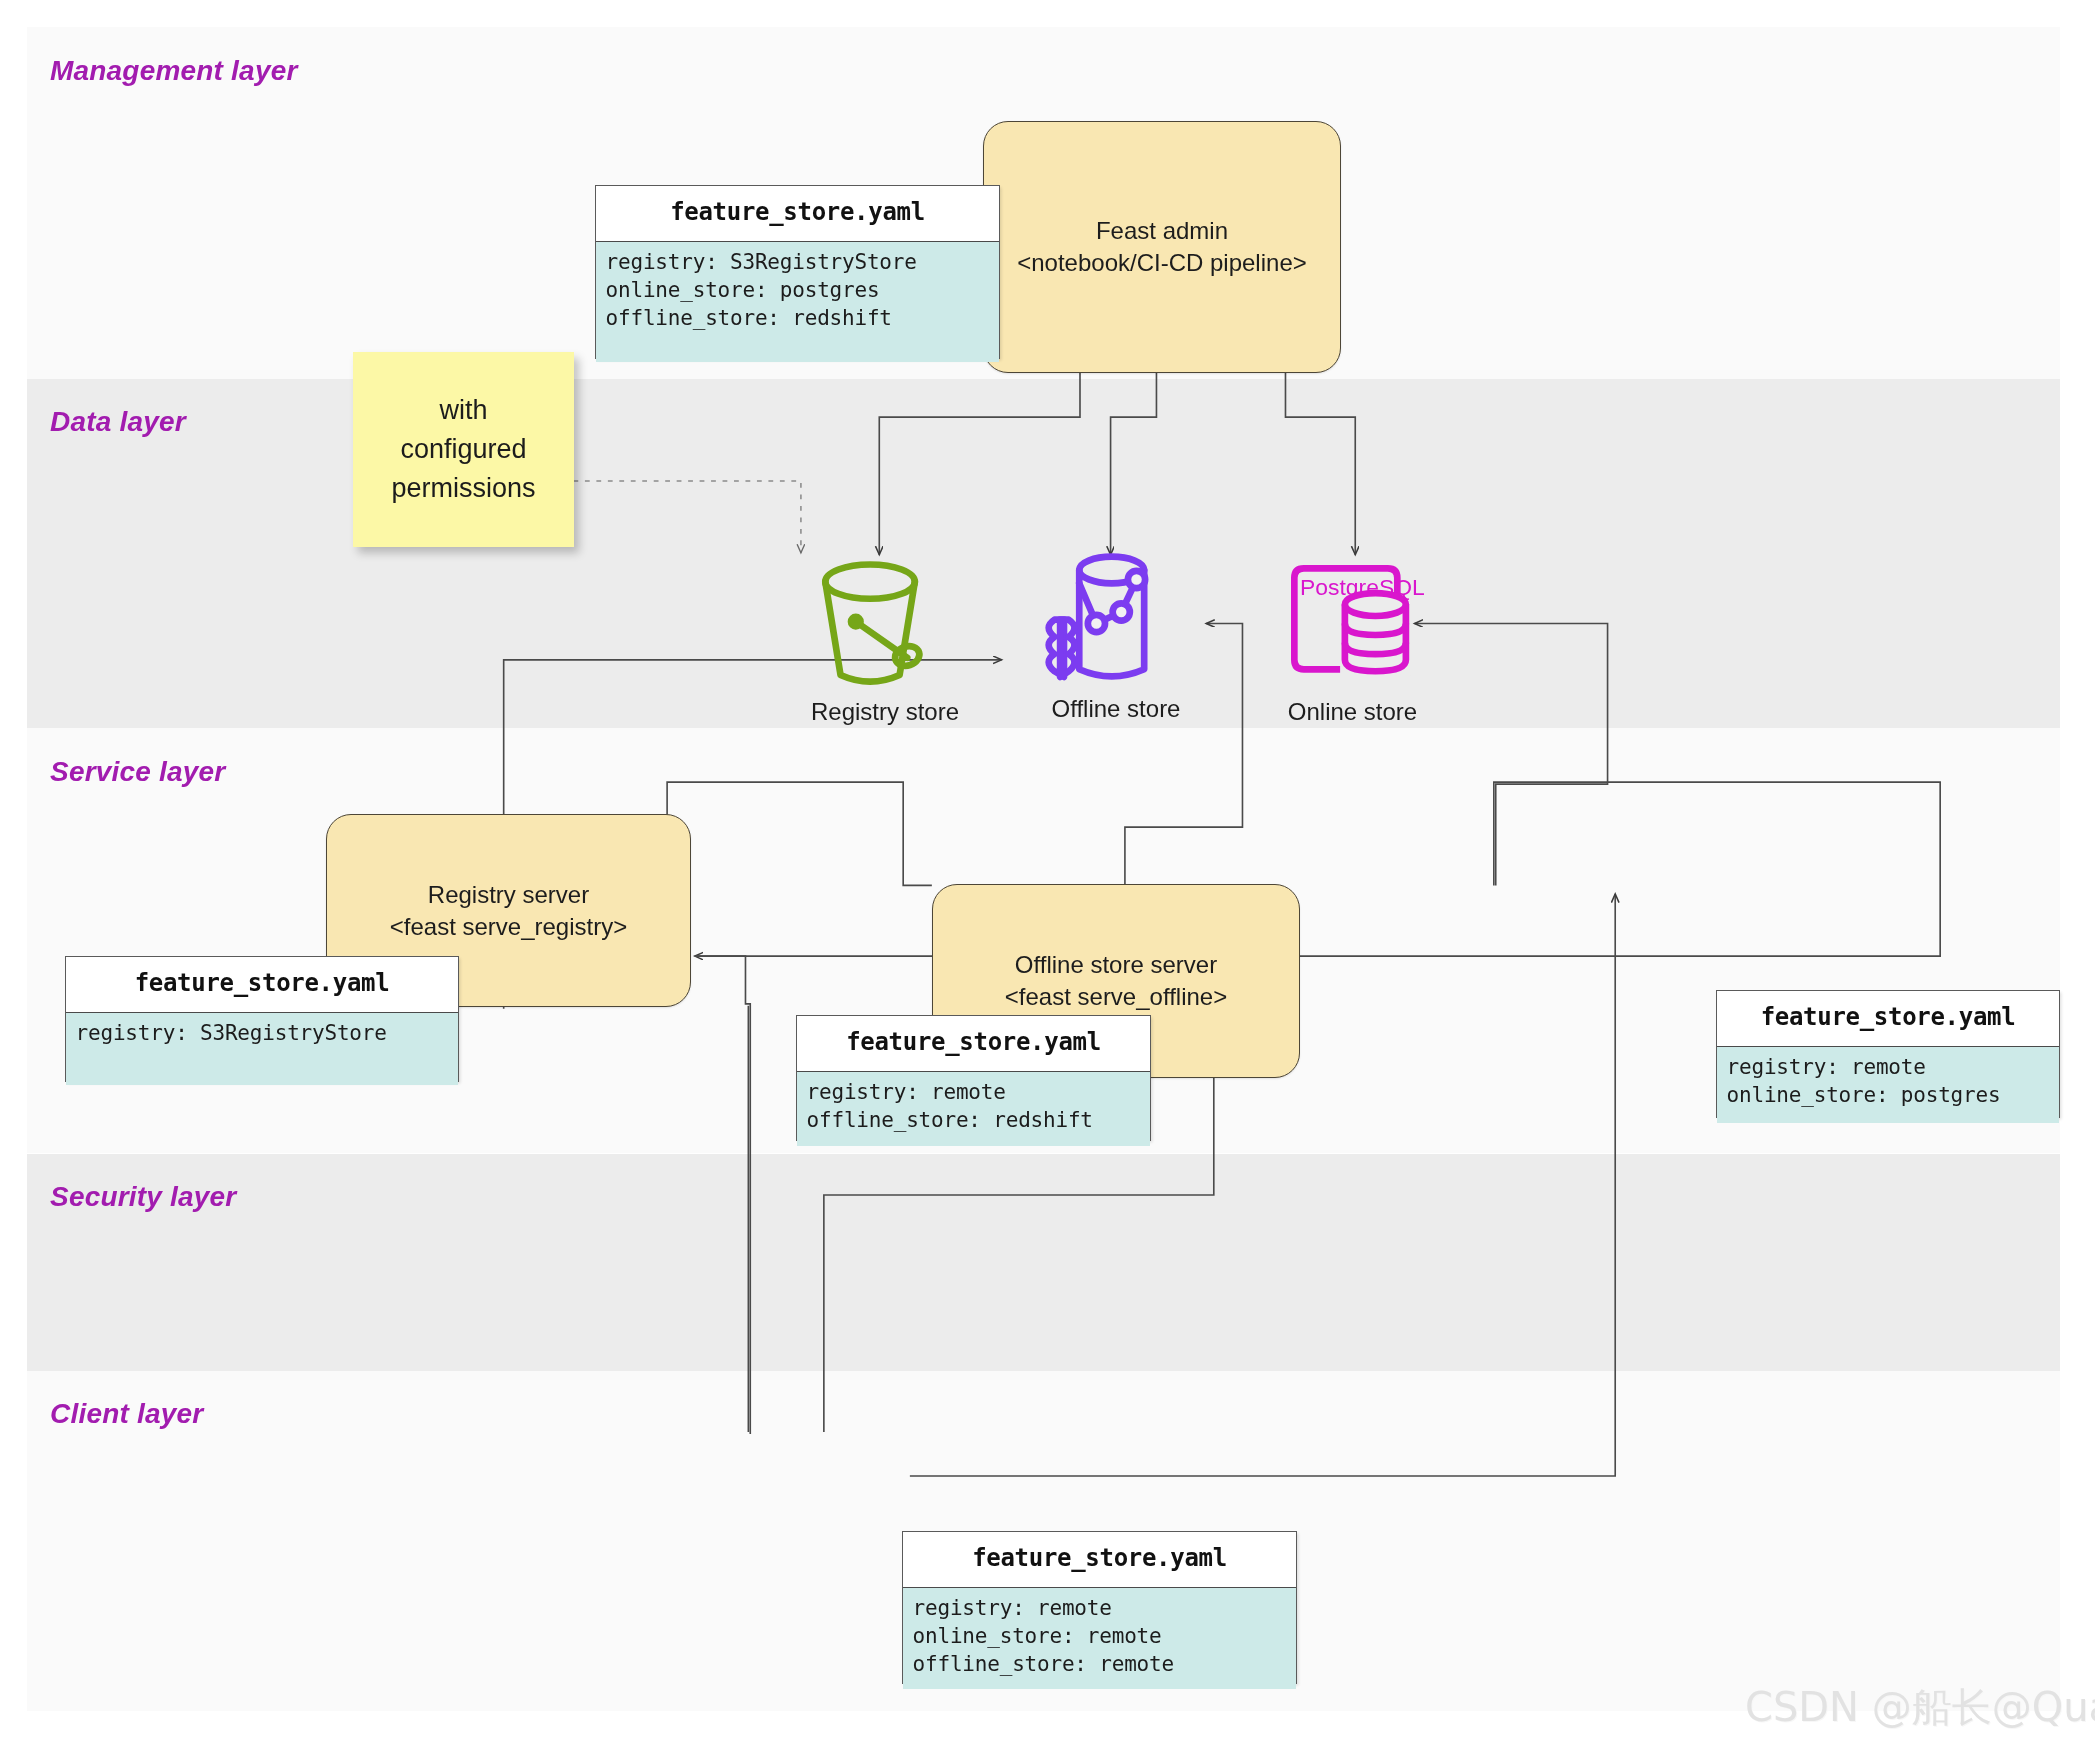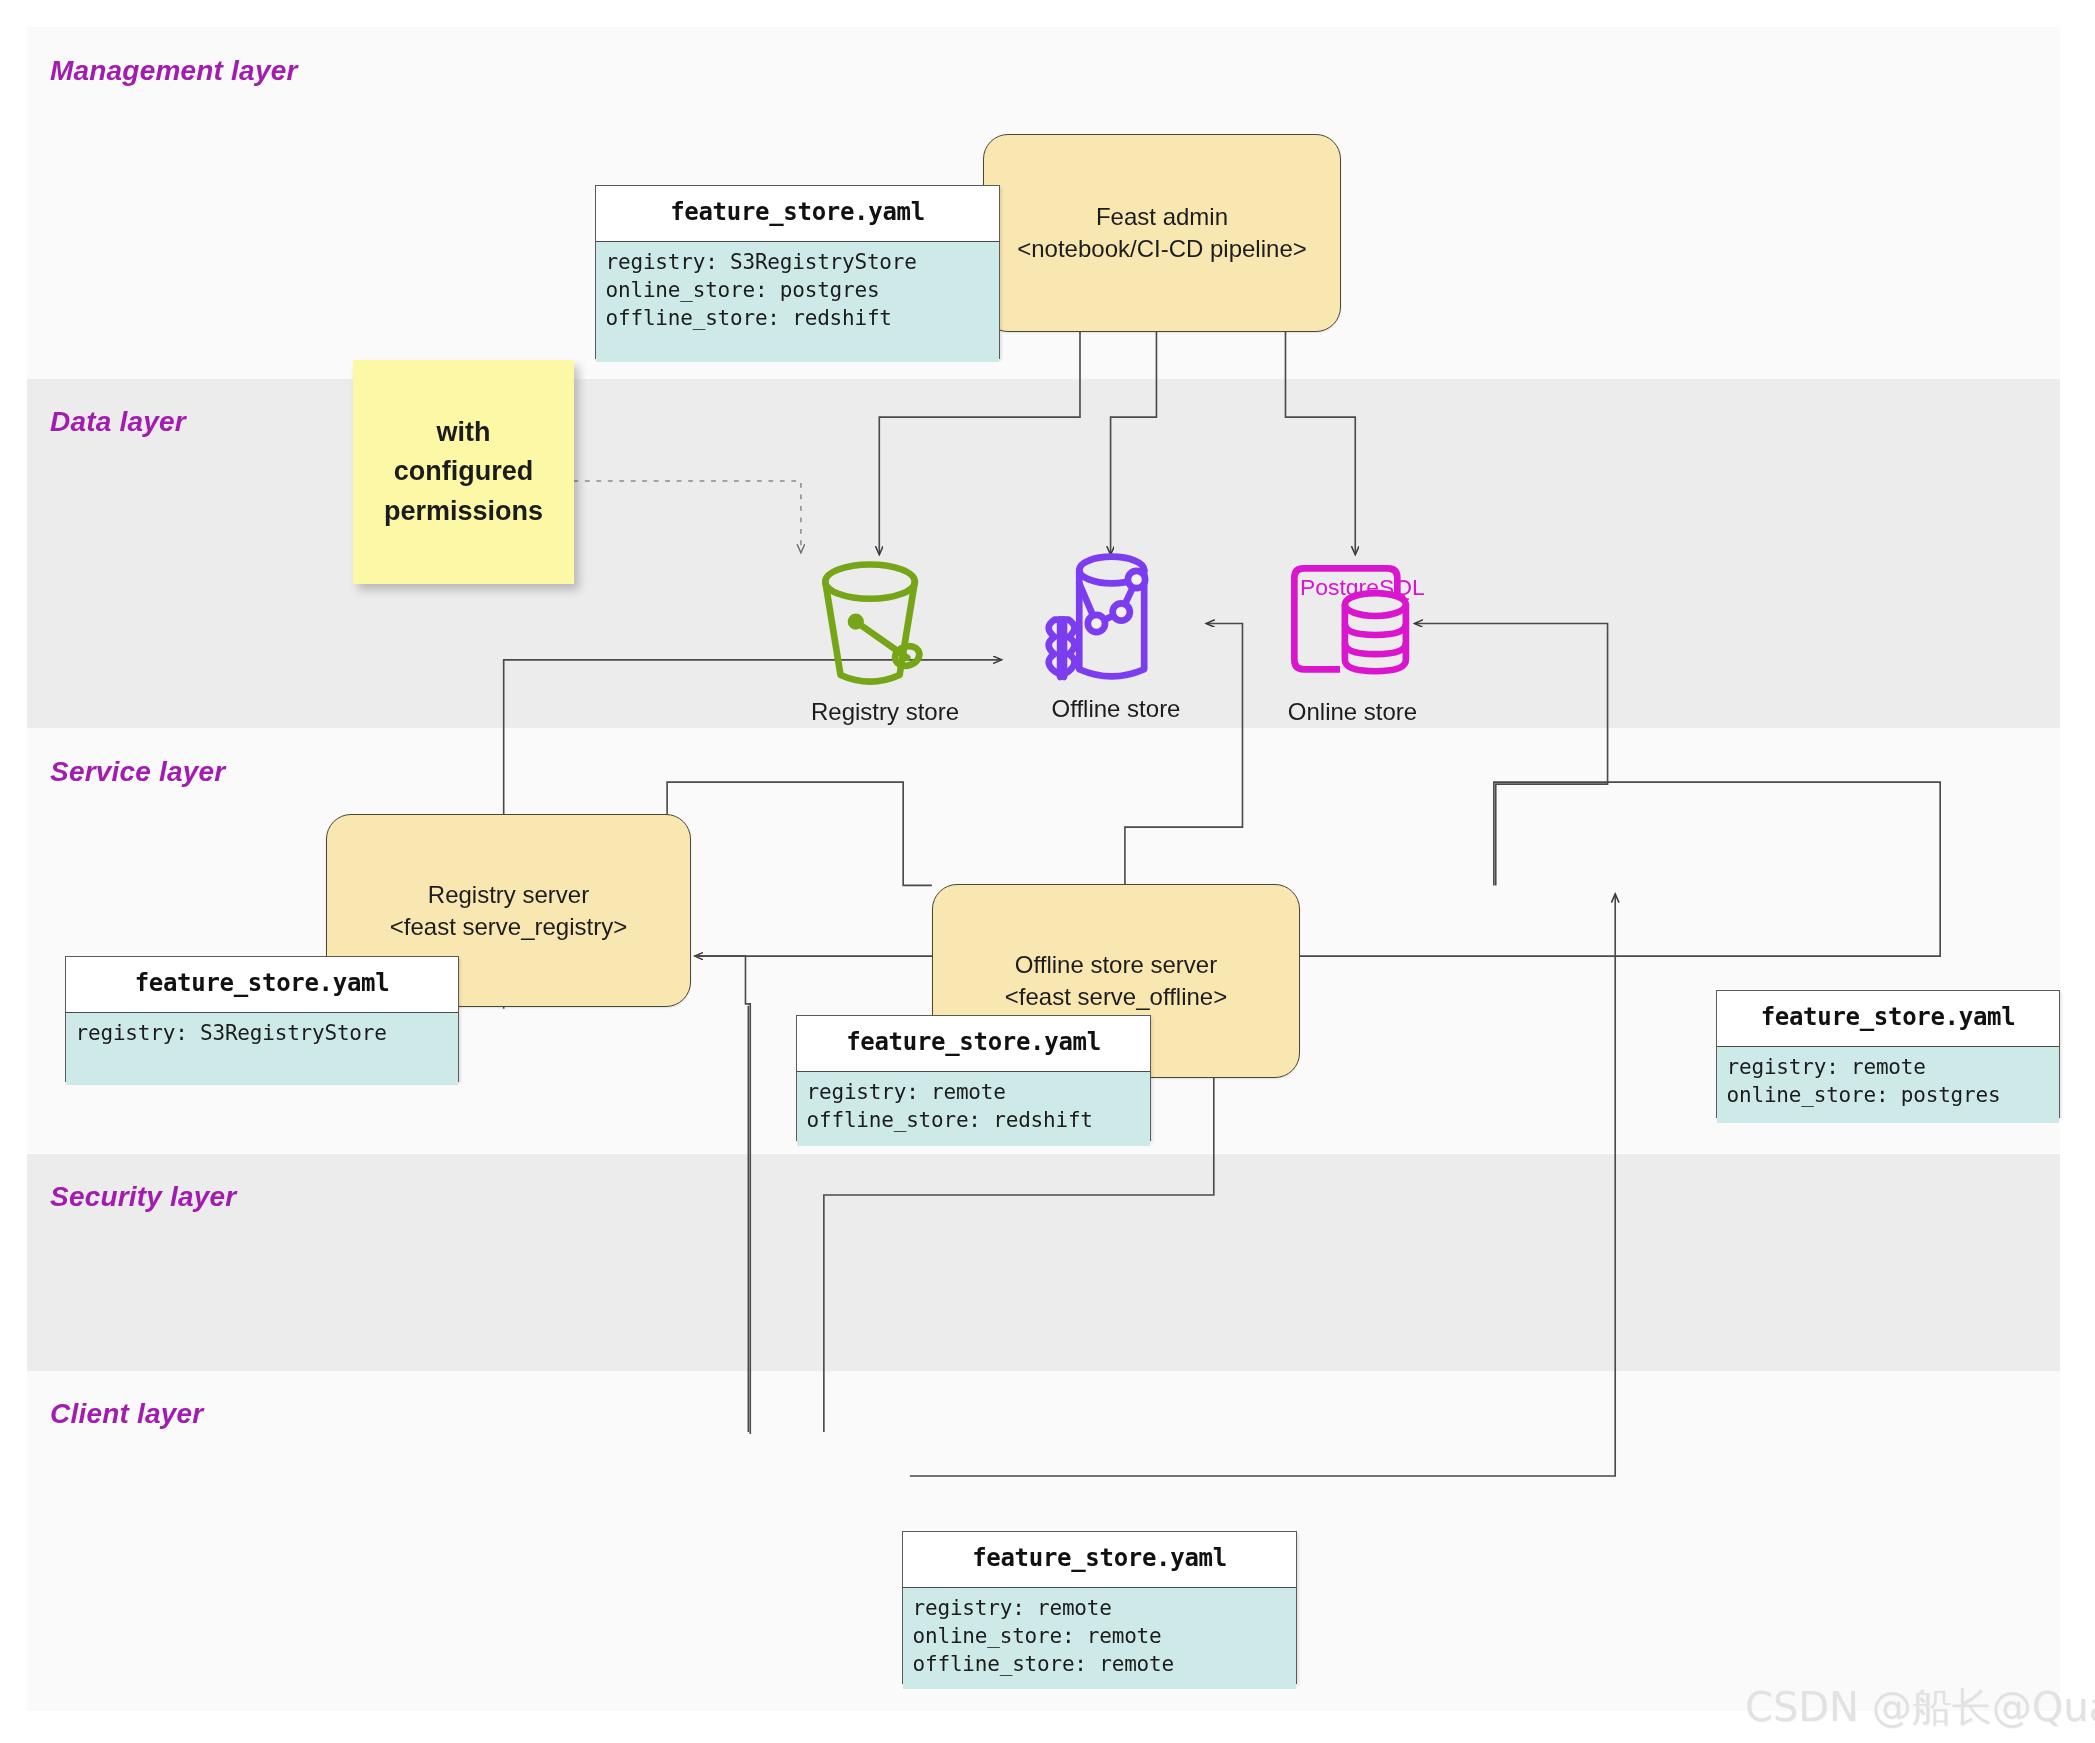--- a/index.html
+++ b/index.html
@@ -121,35 +121,35 @@
       <path d="M785,1500 L785,1050 L780,1050 L780,1000 L727,1000"></path>
       <path d="M783,1498 L783,1052"></path>
 
       <path d="M862,1498 L862,1250 L1270,1250 L1270,1180 L1270,930" marker-end="url(#ar)"></path>
 
       <path d="M952,1544 L1690,1544 L1690,935" marker-end="url(#ar)"></path>
 
     </g>
   </svg>
 
-  <div class="node" style="left:983px;top:134px;width:358px;height:198px;">
+  <div class="node" style="left:983px;top:121px;width:358px;height:252px;">
     <div>
       <span>Feast admin</span>
       <span>&lt;notebook/CI-CD pipeline&gt;</span>
     </div>
   </div>
 
   <div class="yaml" style="left:595px;top:185px;width:405px;height:174px;">
     <div class="yaml-title">feature_store.yaml</div>
     <div class="yaml-body" style="height:103px;">registry: S3RegistryStore
 online_store: postgres
 offline_store: redshift</div>
   </div>
 
-  <div class="sticky" style="left:353px;top:360px;width:221px;height:224px;font-weight:bold;">
+  <div class="sticky" style="left:353px;top:352px;width:221px;height:195px;">
     <div style="white-space:pre-line;">with
 configured
 permissions</div>
   </div>
 
   <div class="store" style="left:811px;top:553px;width:141px;height:182px;">
     <svg width="141" height="143" viewBox="0 0 148 150">
       <g fill="none" stroke="#76a618" stroke-width="7" stroke-linecap="round" stroke-linejoin="round">
         <ellipse cx="62" cy="30" rx="47" ry="18"></ellipse>
         <path d="M15,30 L31,128 Q62,142 93,128 L109,30"></path>

